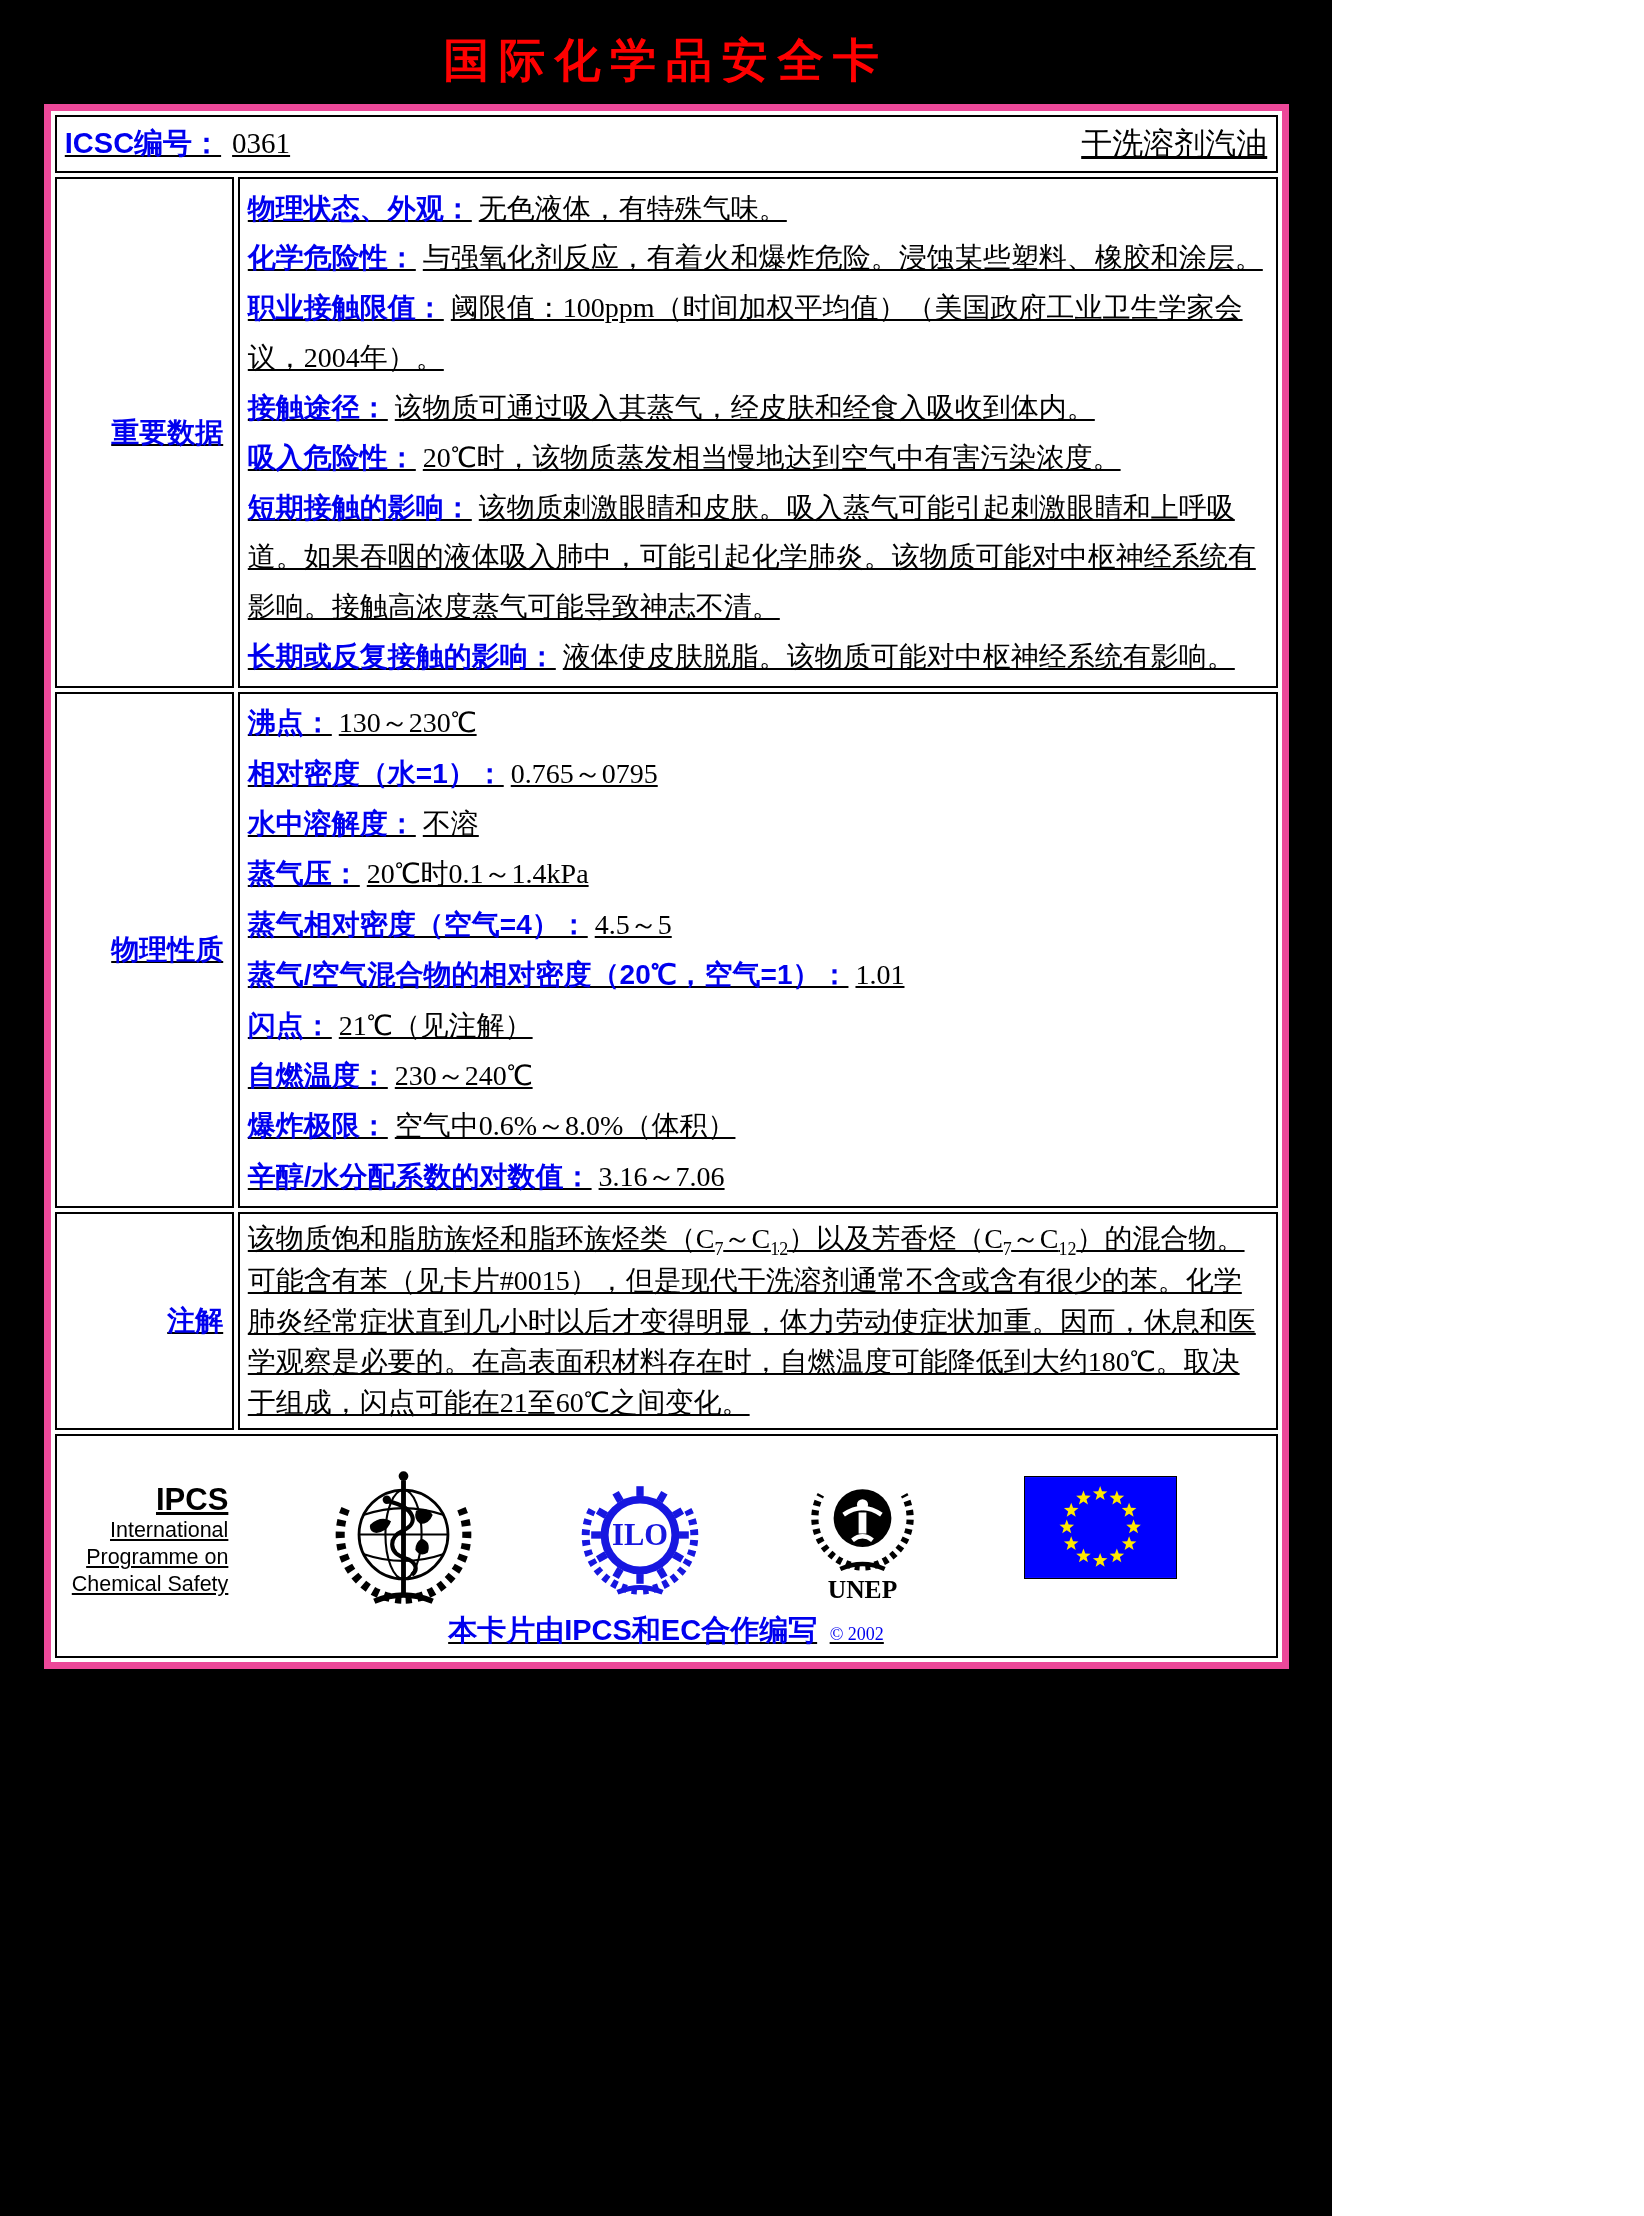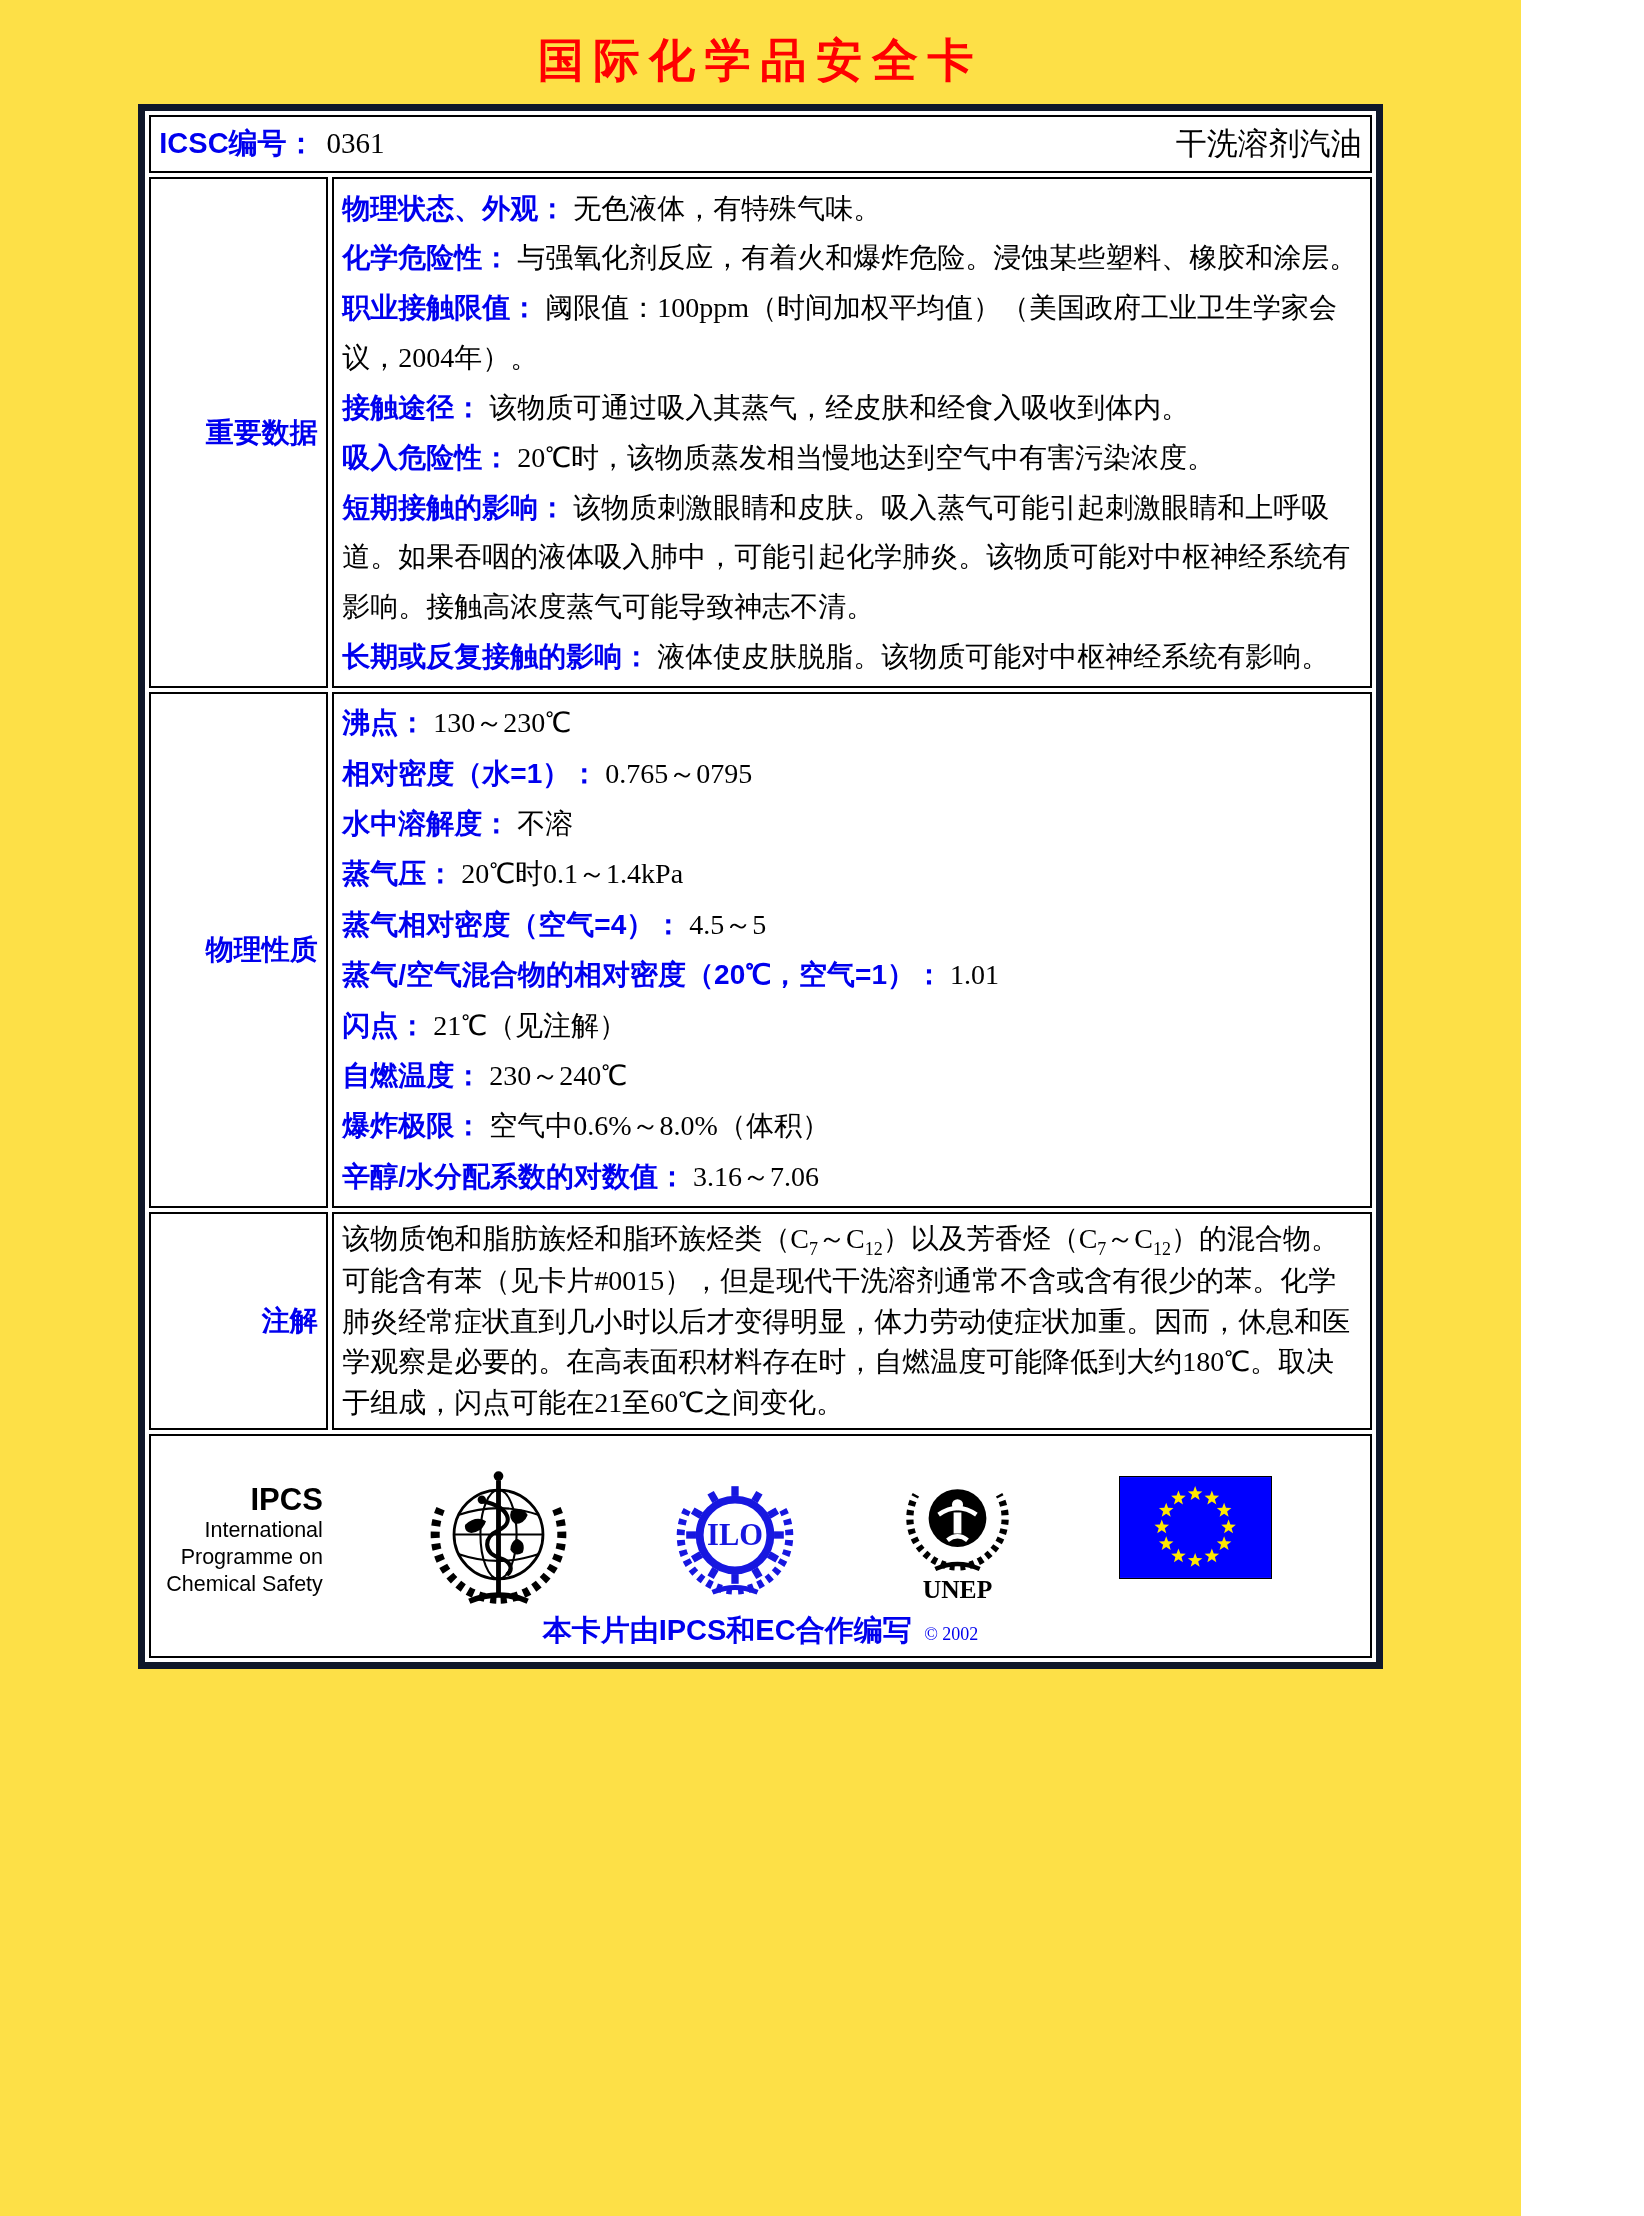--- a/index.html
+++ b/index.html
@@ -1,44 +1,45 @@
 <!DOCTYPE html>
 <html style="font-size:11px"><head>
 <meta charset="utf-8">
 <style>
   html,body{margin:0;padding:0;background:#ffffff;}
   .page{
     position:relative;
-    width:1521px;
+    width:1332px;
     height:2216px;
-    background:#fde047;
+    background:#000000;
     font-family:"Liberation Serif", serif;
     color:#000;
     overflow:hidden;
   }
   
   .page-title{
     padding-top:35px;
     text-align:center;
     font-family:"Liberation Sans", sans-serif;
     font-weight:bold;
     font-size:46px;
     letter-spacing:9.7px;
     line-height:1.1;
     color:#FF0000;
   }
   
   table.card{
     width:1245px;
     margin:18px auto 0 auto;
-    border:7px solid #0f172a;
+    border:7px solid #ec4899;
     border-collapse:separate;
     border-spacing:4.9px;
     background:#fff;
     table-layout:fixed;
+    text-decoration:underline;
   }
   table.card td{
     border:2.8px solid #000;
     padding:4.2px 8.3px;
     vertical-align:middle;
     font-size:28px;
     line-height:1.5;
     background:#fff;
     word-break:break-all;
     overflow:hidden;

